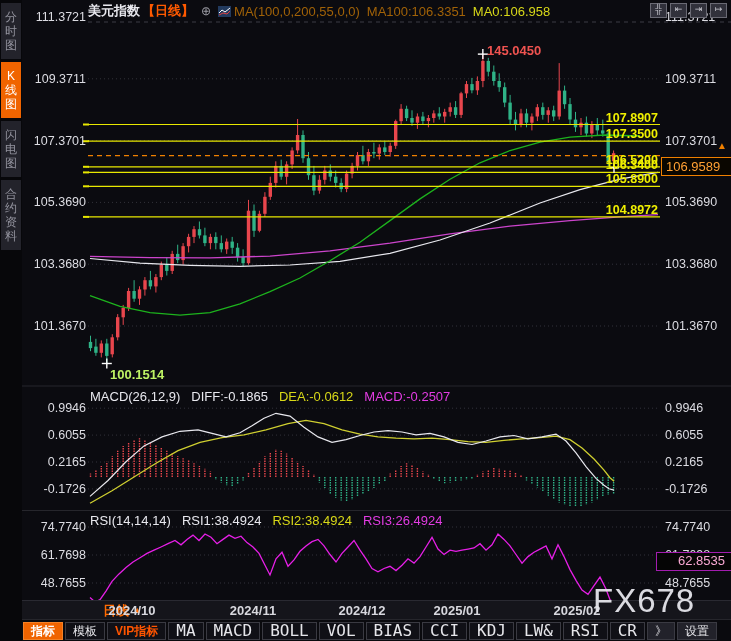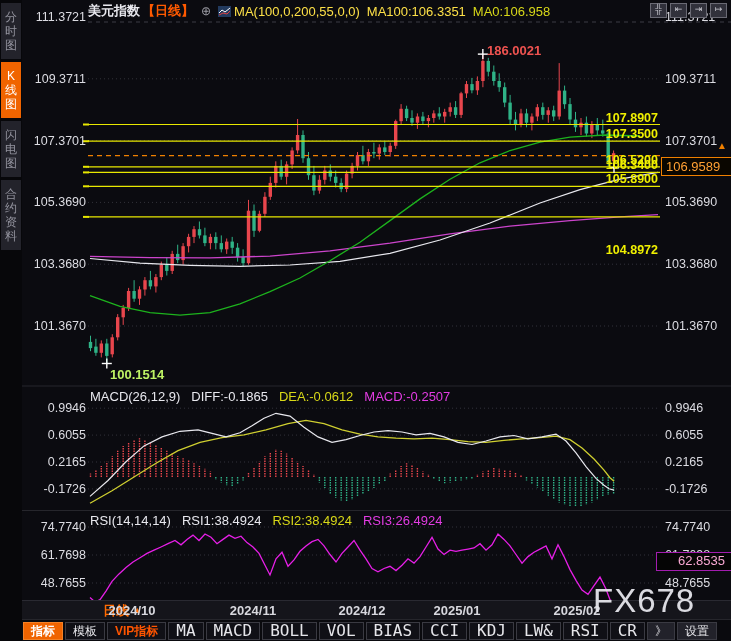--- a/index.html
+++ b/index.html
@@ -8,21 +8,21 @@
 
 .sidebar{position:absolute;left:0;top:0;width:22px;height:641px;background:#07070a;z-index:4}
 .stab{margin:3px 1px;padding:7px 0;background:#23232b;color:#93939e;font-size:12px;text-align:center;cursor:pointer}
 .stab div{line-height:14px}
 .stab.active{background:#f06400;color:#fff}
 
 .header{position:absolute;left:88px;top:3px;height:16px;display:flex;gap:7px;align-items:center;font-size:13px;white-space:nowrap;z-index:6}
 .sym{color:#e8e8ee;font-weight:bold}
 .period{color:#ff5a00;font-weight:bold}
 .plus{color:#9a9aa2;font-size:12px}
-.maset,.ma100{color:#fde047}
+.maset,.ma100{color:#a16207}
 .ma0{color:#d8d818}
 .winbtns{position:absolute;right:4px;top:3px;display:flex;gap:3px;z-index:6}
 .wbtn{width:15px;height:13px;background:#31313b;border:1px solid #6a6a74;color:#c8c8d0;font-size:9px;line-height:11px;text-align:center;cursor:pointer}
 
 .axlbl{position:absolute;font-size:12.5px;color:#dcdce2;z-index:3}
 .axlbl.l{left:20px;width:66px;text-align:right}
 .axlbl.r{left:665px;width:66px;text-align:left}
 .lvl-lbl{position:absolute;left:480px;width:178px;text-align:right;color:#f0f000;font-size:12.5px;font-weight:bold;z-index:3}
 .hi-lbl{position:absolute;left:487px;top:43px;color:#ef5350;font-size:13px;font-weight:bold;z-index:3}
 .lo-lbl{position:absolute;left:110px;top:367px;color:#bef264;font-size:13px;font-weight:bold;z-index:3}
@@ -458,24 +458,24 @@
       <div class="axlbl r" style="top: 519.978px;">74.7740</div>
       <div class="axlbl l" style="top: 547.989px;">61.7698</div>
       <div class="axlbl r" style="top: 547.989px;">61.7698</div>
       <div class="axlbl l" style="top: 576px;">48.7655</div>
       <div class="axlbl r" style="top: 576px;">48.7655</div>
       <div class="lvl-lbl" style="top: 110.506px;">107.8907</div>
       <div class="lvl-lbl" style="top: 127.202px;">107.3500</div>
       <div class="lvl-lbl" style="top: 152.833px;">106.5200</div>
       <div class="lvl-lbl" style="top: 158.391px;">106.3400</div>
       <div class="lvl-lbl" style="top: 172.287px;">105.8900</div>
-      <div class="lvl-lbl" style="top: 202.945px; margin-top: 40px;">104.8972</div>
+      <div class="lvl-lbl" style="top: 202.945px;">104.8972</div>
     </div>
 
-  <div class="hi-lbl">186.0021</div>
+  <div class="hi-lbl">145.0450</div>
   <div class="lo-lbl">100.1514</div>
   <div class="curbox">106.9589</div>
   <div class="arrow-marker">▲</div>
 
   <div class="phdr" style="top:389px">
     <span class="w">MACD(26,12,9)</span>
     <span class="w">DIFF:-0.1865</span>
     <span class="y">DEA:-0.0612</span>
     <span class="m">MACD:-0.2507</span>
   </div>

